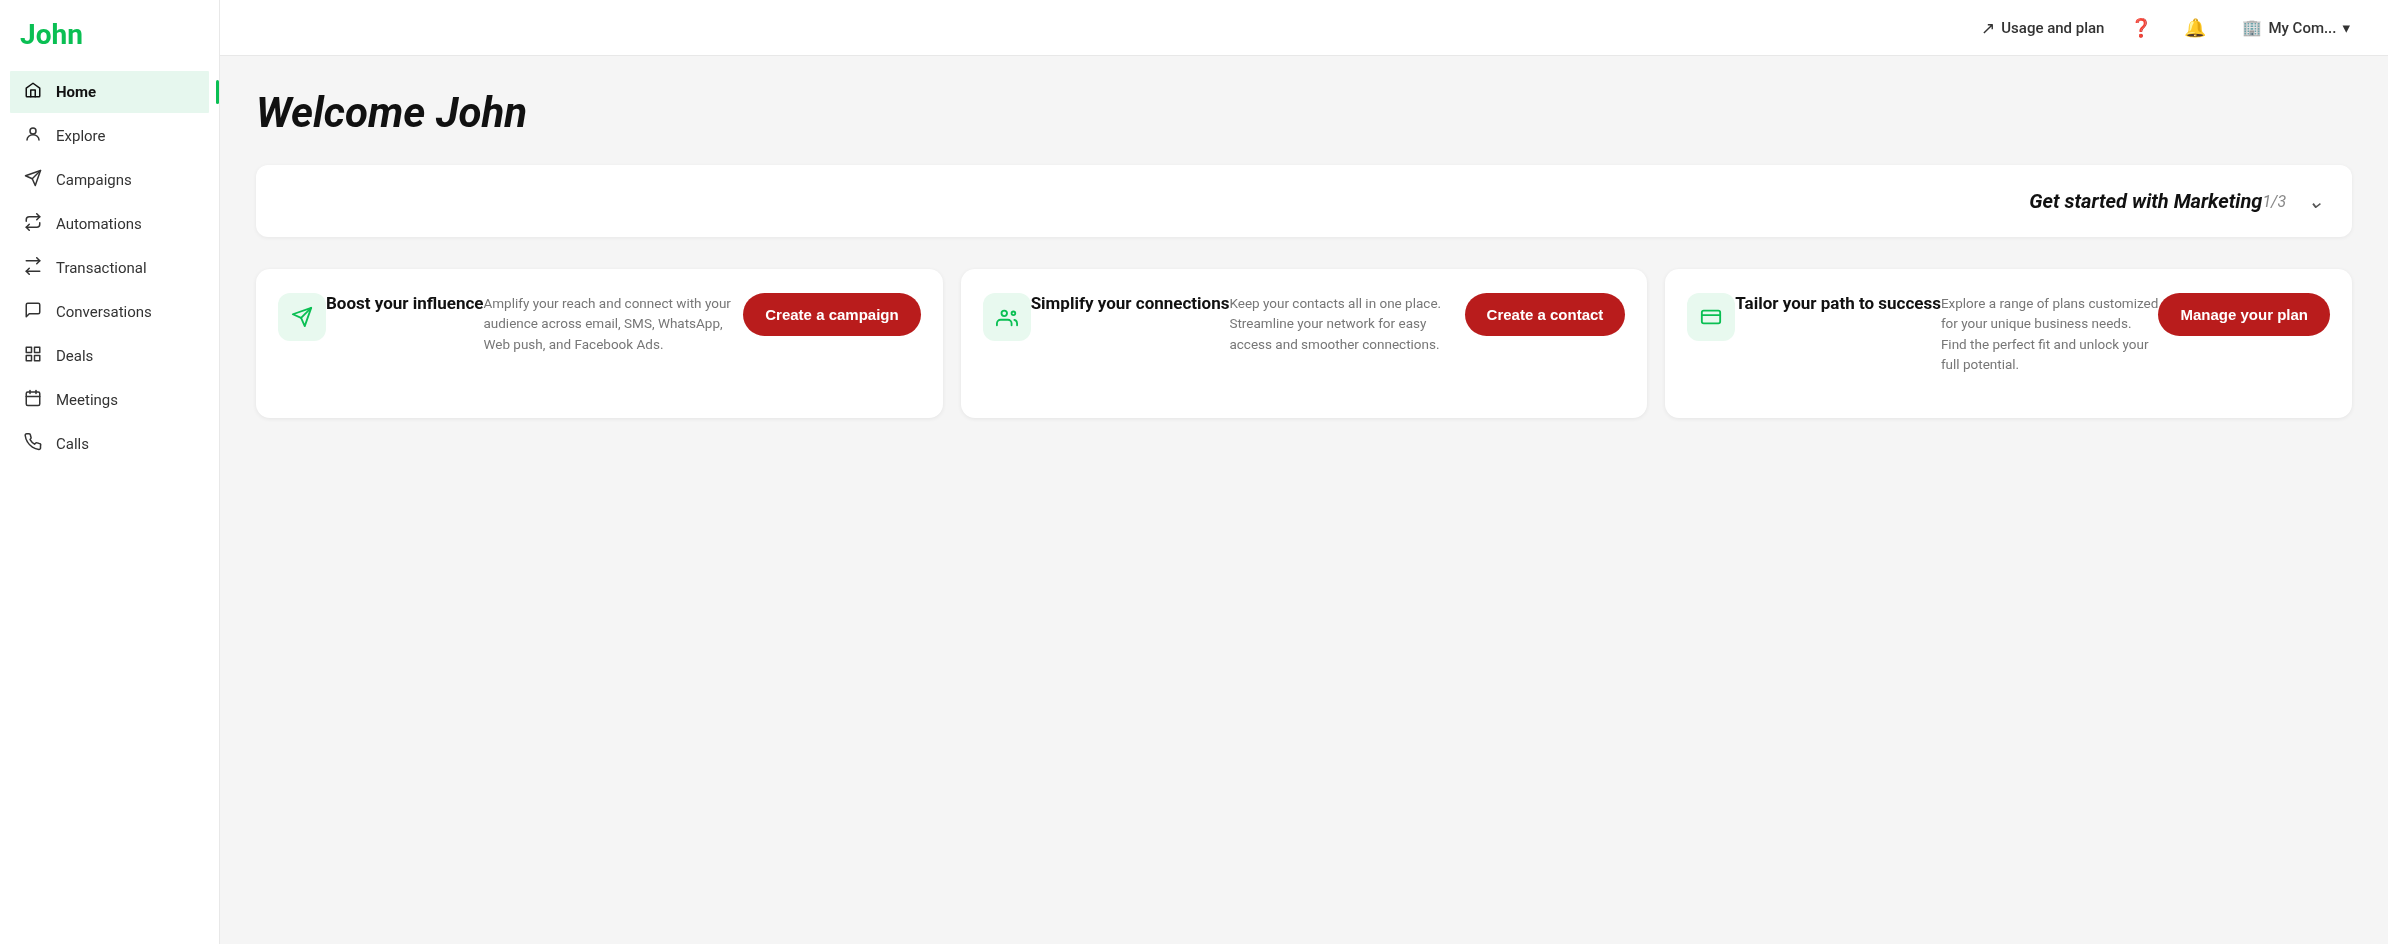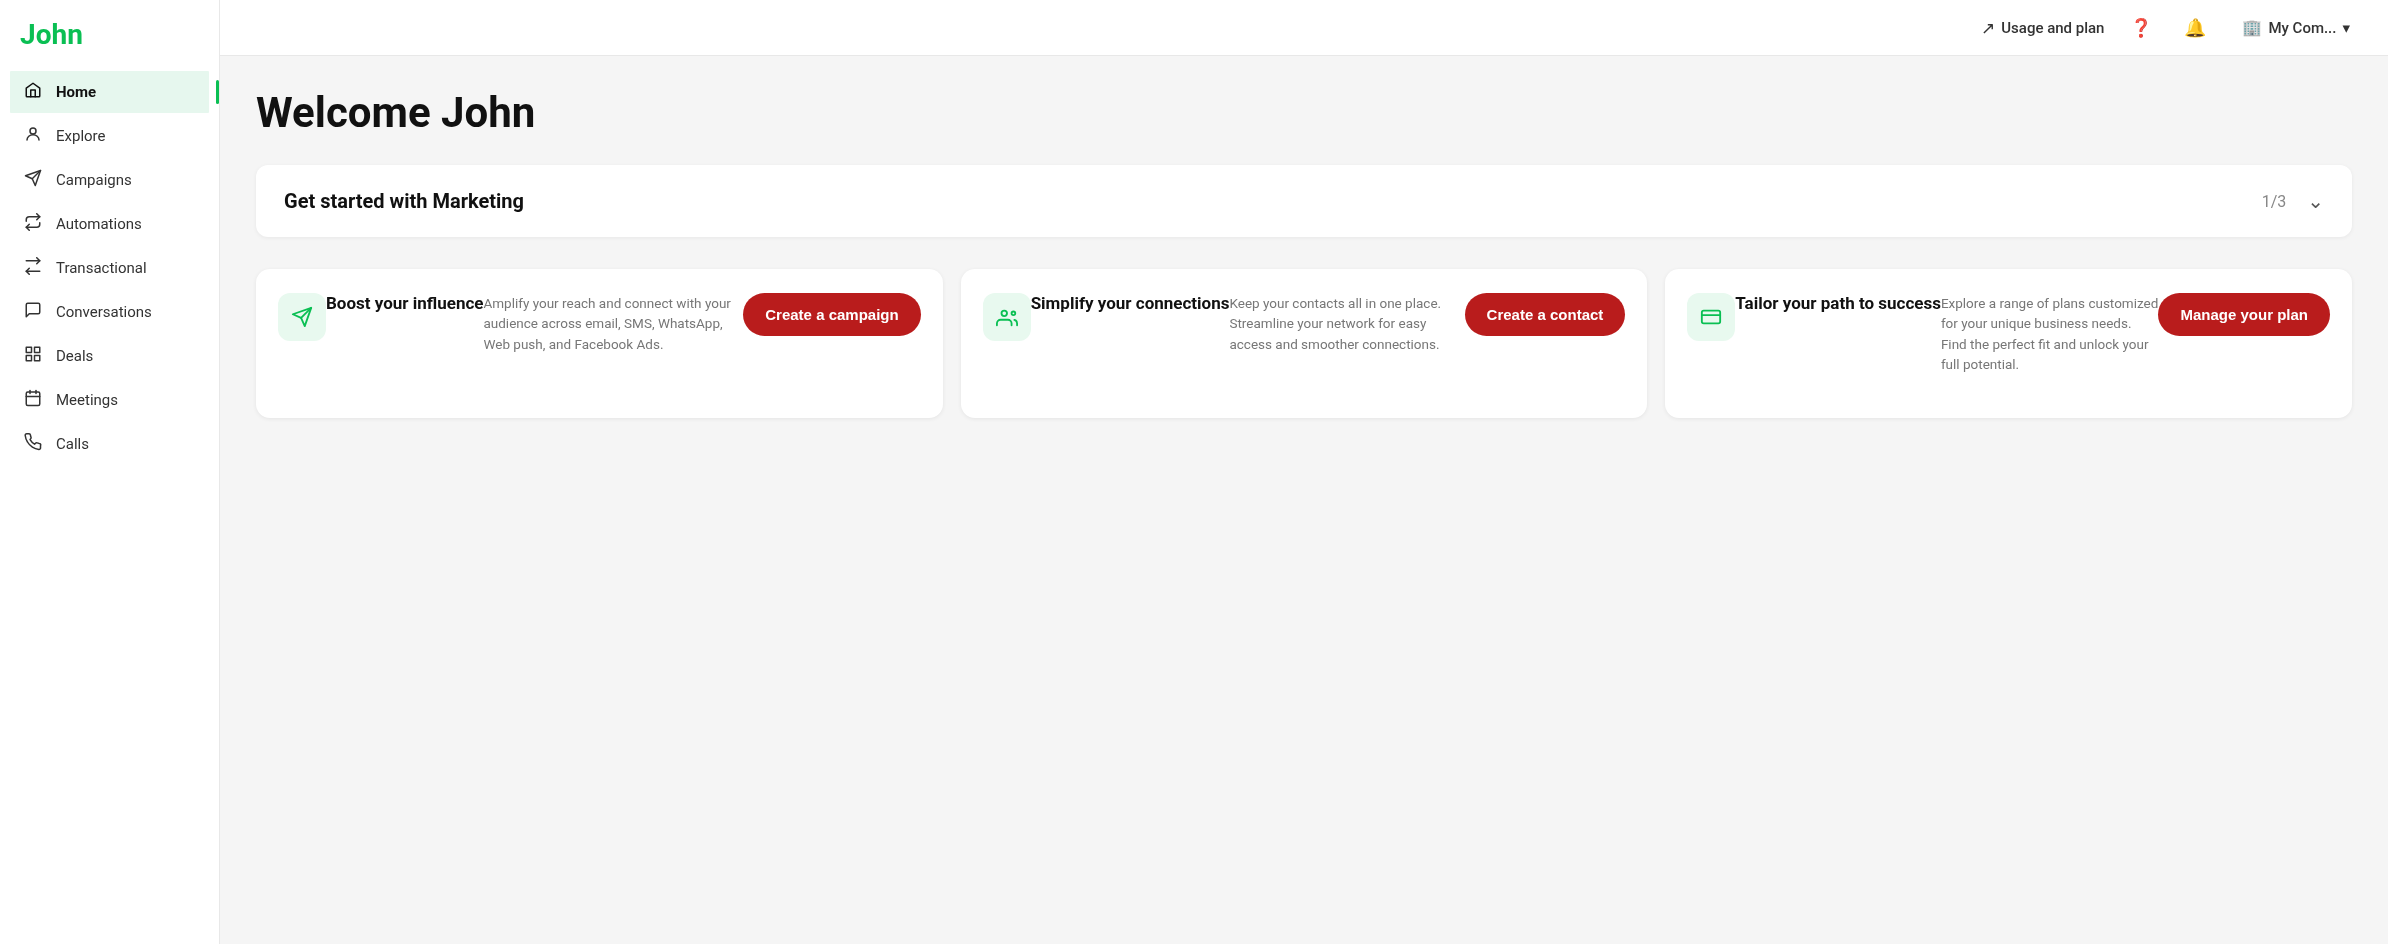--- a/index.html
+++ b/index.html
@@ -136,33 +136,35 @@
       overflow-y: auto;
       padding: 32px 36px;
       background: #f5f5f5;
     }
 
     .page-title {
       font-size: 42px;
       font-weight: 700;
       color: #111;
       margin-bottom: 28px;
+      font-style: italic;
     }
 
     
     .get-started-card {
       background: #fff;
       border-radius: 12px;
       padding: 24px 28px;
       display: flex;
       align-items: center;
-      justify-content: space-between;
+      justify-content: flex-end;
       margin-bottom: 32px;
       box-shadow: 0 1px 4px rgba(0,0,0,0.06);
       cursor: pointer;
+      font-style: italic;
     }
     .get-started-title {
       font-size: 20px;
       font-weight: 700;
       color: #111;
     }
     .get-started-right {
       display: flex;
       align-items: center;
       gap: 21px;

